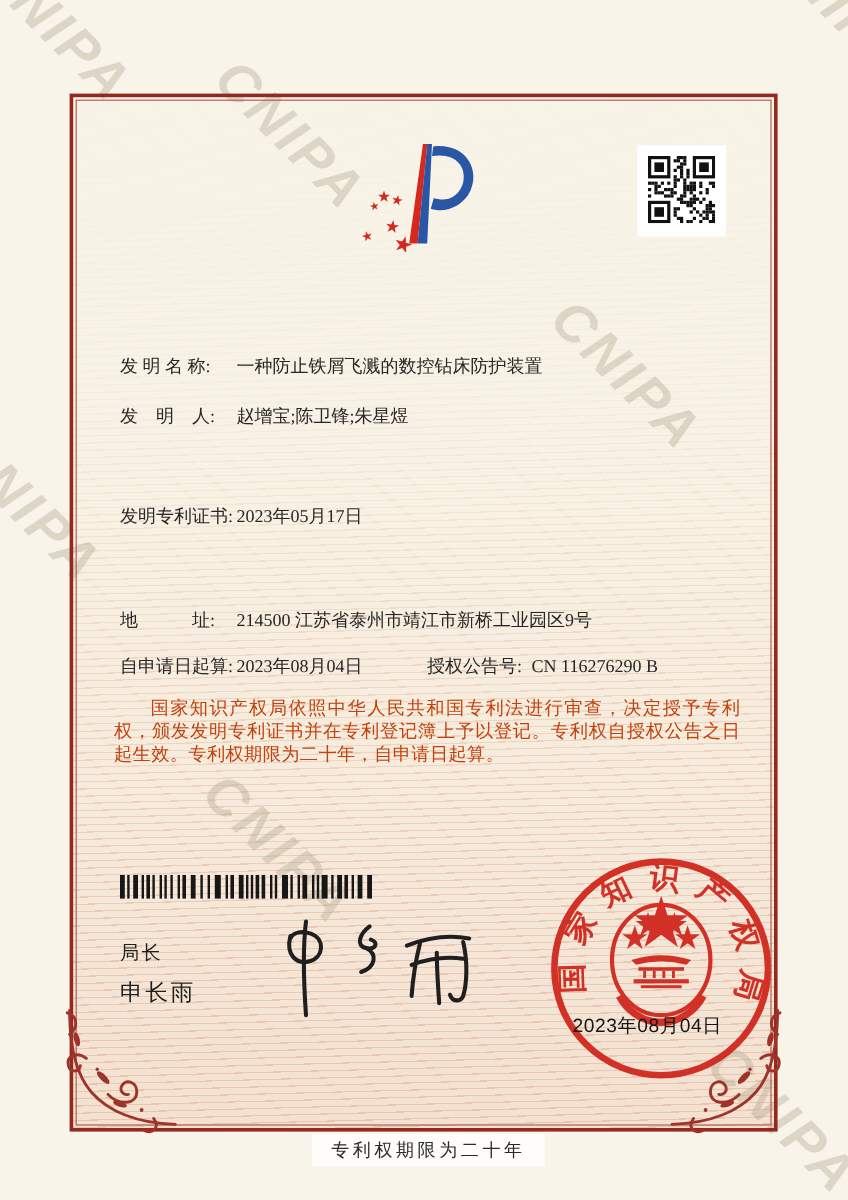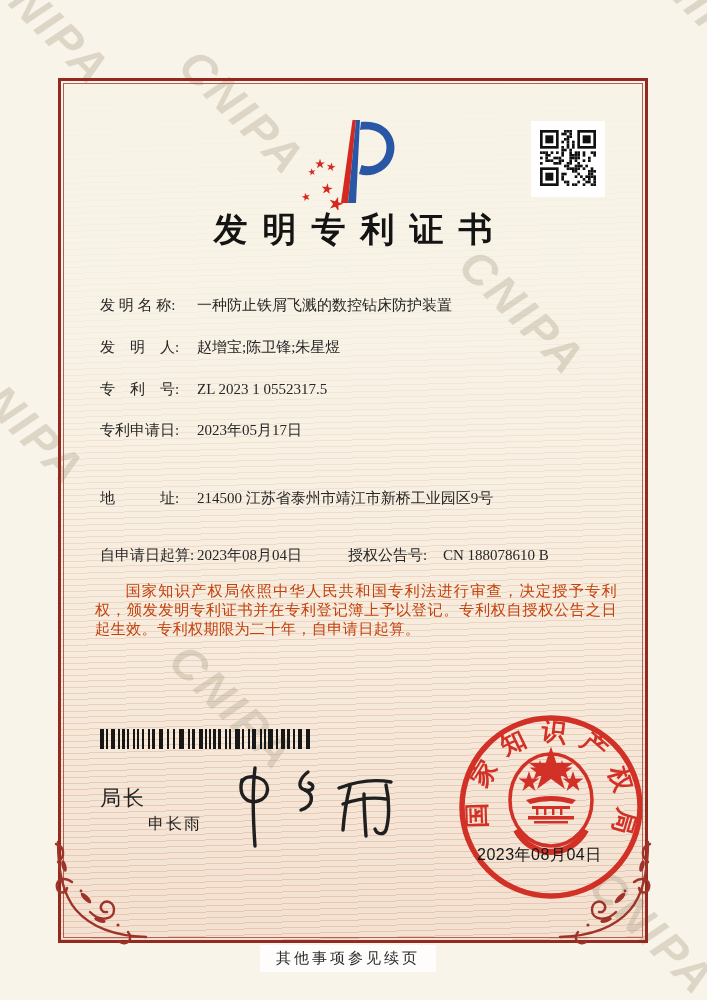--- a/index.html
+++ b/index.html
@@ -20,29 +20,29 @@
   .frame{position:absolute;z-index:3;left:58px;top:78px;width:584px;height:859px;
       border:3.5px solid #94291f;pointer-events:none;}
   .frame::before{content:'';position:absolute;inset:2px;border:1px solid #ad6157;}
   .abs{position:absolute;z-index:2;}
   .certno{left:99px;top:122px;font-size:14.5px;letter-spacing:1.5px;color:#262626;}
   .title{left:58px;top:207px;width:590px;text-align:center;font-size:34px;font-weight:700;
       letter-spacing:15px;text-indent:15px;color:#141414;}
   .row{left:100px;width:500px;font-size:15px;color:#262626;white-space:nowrap;}
   .row .lbl{display:inline-block;width:97px;}
   .grant2{position:absolute;left:248px;top:0;}
-  .grant2 .lbl{width:95px;}
+  .grant2 .lbl{width:95px;text-align:center;}
   .paras{left:95px;top:581px;width:522px;font-size:15.2px;line-height:19px;color:#c2410c;
       text-align:justify;}
   .paras p{margin:0 0 8px 0;text-indent:2em;letter-spacing:0.3px;}
   .barcode{left:100px;top:729px;width:212px;height:20px;display:flex;align-items:stretch;overflow:hidden;}
   .barcode div{background:#171717;flex:none;}
   .barcode div.g{background:transparent;}
-  .signerT{left:100px;top:784px;font-size:21px;color:#1f1f1f;letter-spacing:2px;}
-  .signerN{left:100px;top:814px;font-size:16px;color:#1f1f1f;letter-spacing:2px;margin-left:48px;}
+  .signerT{left:100px;top:784px;font-size:16px;color:#1f1f1f;letter-spacing:2px;}
+  .signerN{left:100px;top:814px;font-size:19px;color:#1f1f1f;letter-spacing:2px;}
   .sig{left:205px;top:758px;}
   .seal{left:456px;top:712px;z-index:2;opacity:0.93;}
   .sealdate{left:477px;top:845px;z-index:2;font-family:"Liberation Sans","DejaVu Sans",sans-serif;
       font-size:16px;font-weight:500;color:#151515;letter-spacing:0.5px;}
   .qrbox{left:531px;top:121px;width:74px;height:76px;background:#fff;}
   .qr{position:absolute;left:9px;top:9px;}
   .pagenum{left:58px;top:913px;width:590px;text-align:center;font-size:13px;color:#2b2b2b;
       letter-spacing:1px;}
   .footnote{left:260px;top:945px;background:#fefdfb;padding:4px 16px;font-size:15px;
       letter-spacing:3px;color:#2b2b2b;z-index:2;}
@@ -206,41 +206,37 @@
         <rect x="2" y="2" width="3" height="3" fill="#111"></rect>
         <rect x="14" y="0" width="7" height="7" fill="#111"></rect>
         <rect x="15" y="1" width="5" height="5" fill="#fff"></rect>
         <rect x="16" y="2" width="3" height="3" fill="#111"></rect>
         <rect x="0" y="14" width="7" height="7" fill="#111"></rect>
         <rect x="1" y="15" width="5" height="5" fill="#fff"></rect>
         <rect x="2" y="16" width="3" height="3" fill="#111"></rect>
       </svg>
   </div>
 
-  <div class="abs title">发明专利证书</div>
 
   <div class="abs row" style="top:296px">
     <span class="lbl">发 明 名 称:</span><span>一种防止铁屑飞溅的数控钻床防护装置</span>
   </div>
   <div class="abs row" style="top:338px">
     <span class="lbl">发　明　人:</span><span>赵增宝;陈卫锋;朱星煜</span>
   </div>
-  <div class="abs row" style="top:380px">
-    <span class="lbl">专　利　号:</span><span>ZL 2023 1 0552317.5</span>
-  </div>
   <div class="abs row" style="top:421px">
-    <span class="lbl">专利申请日:</span><span>2023年05月17日</span>
-  </div>
-  <div class="abs row" style="top:489px">
+    <span class="lbl">发明专利证书:</span><span>2023年05月17日</span>
+  </div>
+  <div class="abs row" style="top:508px">
     <span class="lbl">地　　　址:</span><span>214500 江苏省泰州市靖江市新桥工业园区9号</span>
   </div>
   <div class="abs row" style="top:546px">
     <span class="lbl">自申请日起算:</span><span>2023年08月04日</span>
     <span class="grant2">
-      <span class="lbl">授权公告号:</span><span>CN 188078610 B</span>
+      <span class="lbl">授权公告号:</span><span>CN 116276290 B</span>
     </span>
   </div>
 
   <div class="abs paras">
     <p>国家知识产权局依照中华人民共和国专利法进行审查，决定授予专利权，颁发发明专利证书并在专利登记簿上予以登记。专利权自授权公告之日起生效。专利权期限为二十年，自申请日起算。</p>
   </div>
 
   <div class="abs barcode" id="barcode">
       <div style="width: 4px;"></div>
       <div class="g" style="width: 2px;"></div>
@@ -354,21 +350,21 @@
       <rect x="80" y="97" width="2.4" height="6" stroke="none"></rect>
       <rect x="88" y="97" width="2.4" height="6" stroke="none"></rect>
       <rect x="96" y="97" width="2.4" height="6" stroke="none"></rect>
       <rect x="104" y="97" width="2.4" height="6" stroke="none"></rect>
       <rect x="72" y="104" width="46" height="3.5" stroke="none"></rect>
       <rect x="78" y="109" width="34" height="2.5" stroke="none"></rect>
     </g>
   </svg>
   <div class="abs sealdate">2023年08月04日</div>
 
-  <div class="abs footnote">其他事项参见续页</div>
+  <div class="abs footnote">专利权期限为二十年</div>
 
   <svg class="abs flourish" style="left:558px;top:832px" width="100" height="120" viewBox="0 0 100 120">
     <g fill="none" stroke="#9e3429" stroke-width="2.4" stroke-linecap="round">
       <path d="M2,105 C34,104 58,94 72,78 C84,64 90,42 90,10"></path>
       <path d="M58,80 C48,90 34,88 34,78 C34,70 42,67 46,72 C49,76 46,81 41,80"></path>
       <path d="M76,50 C84,44 93,48 91,56 C89.5,62 82,62 81,56"></path>
       <path d="M90,30 C82,24 84,14 92,12"></path>
       <path d="M20,100 C14,108 22,114 28,110"></path>
     </g>
     <g fill="#9e3429">

